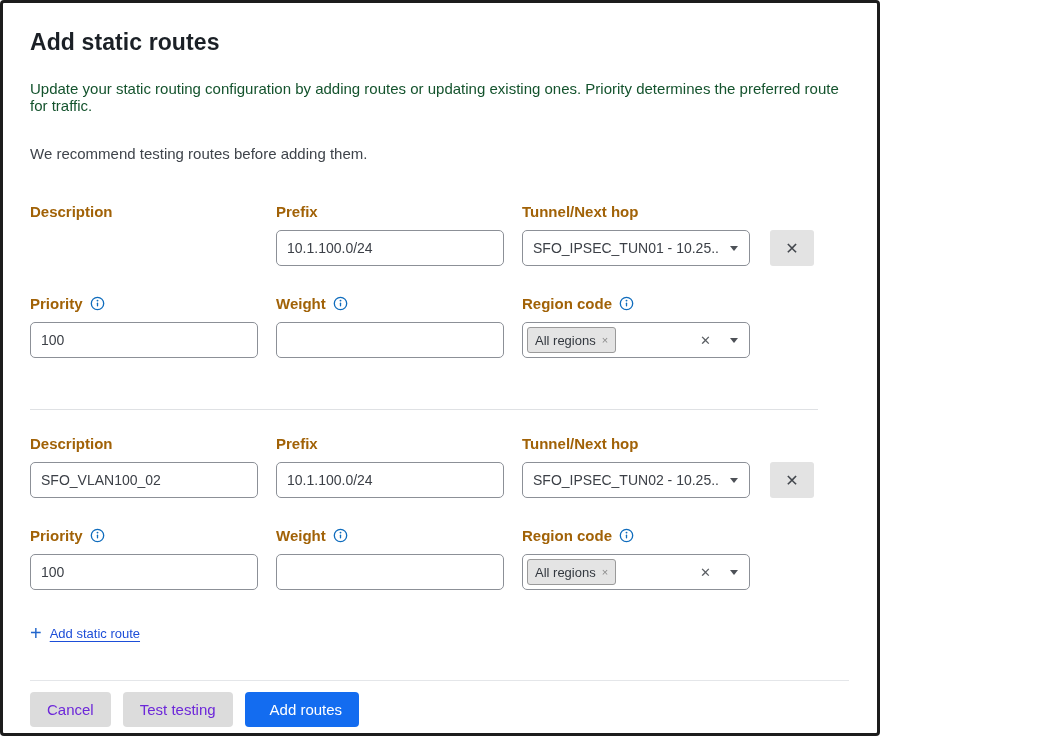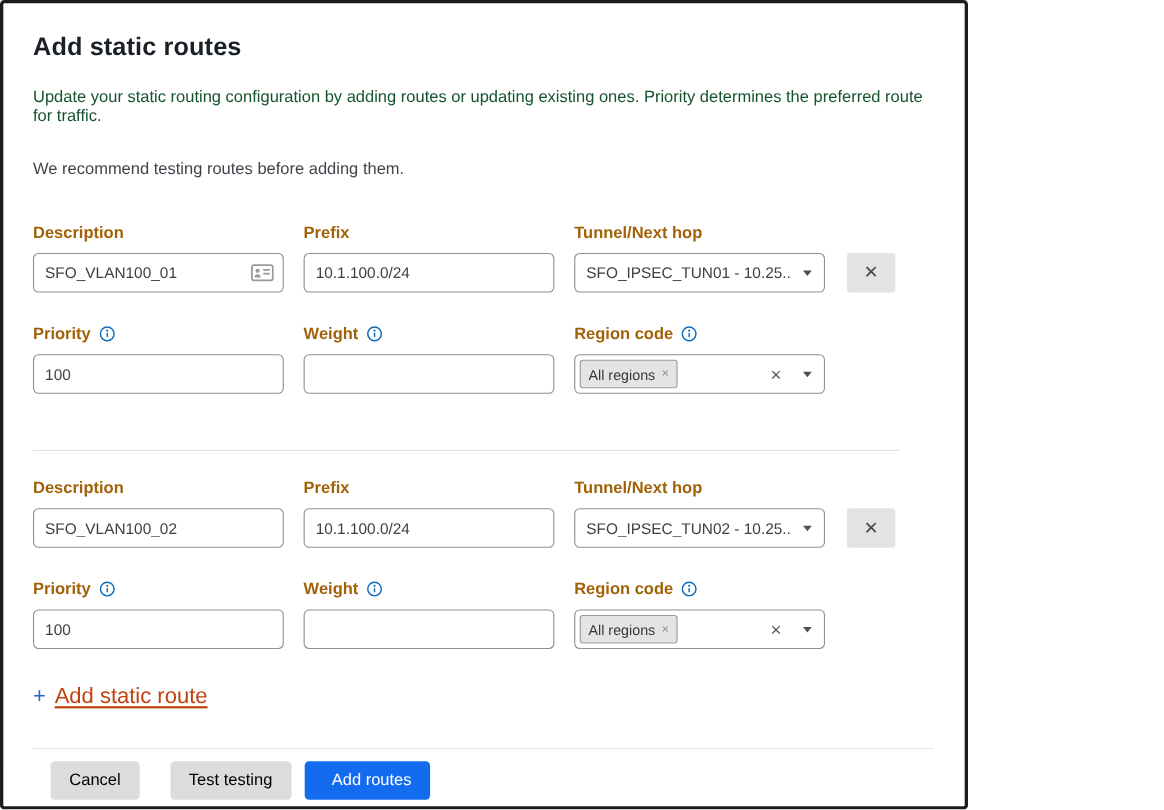--- a/index.html
+++ b/index.html
@@ -82,58 +82,48 @@
     width: 44px; height: 36px;
     background: #e3e3e3; border: 0; border-radius: 3px;
     font-size: 16px; color: #43474d; cursor: pointer;
     font-family: "Liberation Sans", sans-serif;
     display: flex; align-items: center; justify-content: center;
   }
 
   .add-route-line { margin-top: 32px; display: flex; align-items: center; }
   .plus-glyph { font-size: 20px; color: #2266cc; margin-right: 8px; font-weight: 400; cursor: pointer; }
   .add-route-link {
-    font-size: 20px; color: #c2410c; text-decoration: underline;
+    font-size: 13px; color: #1d4ed8; text-decoration: underline;
     text-underline-offset: 3px; cursor: pointer;
   }
 
   .footer-divider { border: 0; border-top: 1px solid #e4e6e9; margin: 35px 0 0; }
   .footer { margin-top: 11px; display: flex; gap: 12px; }
   .btn {
     height: 35px; border: 0; border-radius: 4px;
     font-size: 15px; padding: 0 17px; cursor: pointer;
     font-family: "Liberation Sans", sans-serif;
   }
-  .btn-secondary { background: #dcdcdc; color: #000000; margin-left: 16px; }
+  .btn-secondary { background: #dcdcdc; color: #6d28d9; }
   .btn-primary   { background: #136cf0; color: #ffffff; padding-left: 25px; }
 </style>
 </head>
 <body>
 
 <div class="dialog">
 
   <h1 class="dialog-title">Add static routes</h1>
   <p class="dialog-intro">Update your static routing configuration by adding routes or updating existing ones. Priority determines the preferred route for traffic.</p>
   <p class="dialog-reco">We recommend testing routes before adding them.</p>
 
   <section class="route">
     <div class="field-row">
       <div class="field">
         <div class="label-line">
           <span class="field-label">Description</span>
-        </div>
-        <div class="input-wrap">
-          <input class="text-input has-icon" value="SFO_VLAN100_01" style="">
-          <svg class="card-icon" width="21" height="16" viewBox="0 0 21 16">
-            <rect x="1" y="1" width="19" height="14" rx="2" fill="none" stroke="#9a9a9a" stroke-width="1.6"></rect>
-            <circle cx="6.2" cy="6.2" r="1.9" fill="#9a9a9a"></circle>
-            <path d="M3.4 12.2c0-1.8 1.3-2.9 2.8-2.9s2.8 1.1 2.8 2.9" fill="#9a9a9a"></path>
-            <rect x="11.3" y="4.6" width="6" height="1.6" fill="#9a9a9a"></rect>
-            <rect x="11.3" y="8.0" width="6" height="1.6" fill="#9a9a9a"></rect>
-          </svg>
         </div>
       </div>
 
       <div class="field">
         <div class="label-line">
           <span class="field-label">Prefix</span>
         </div>
         <input class="text-input" value="10.1.100.0/24" style="">
       </div>
 

